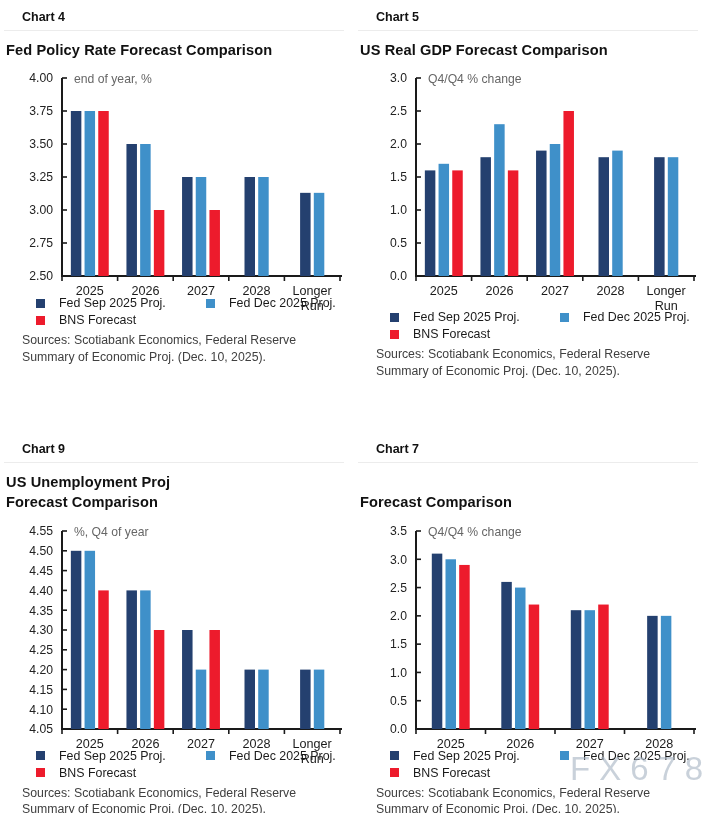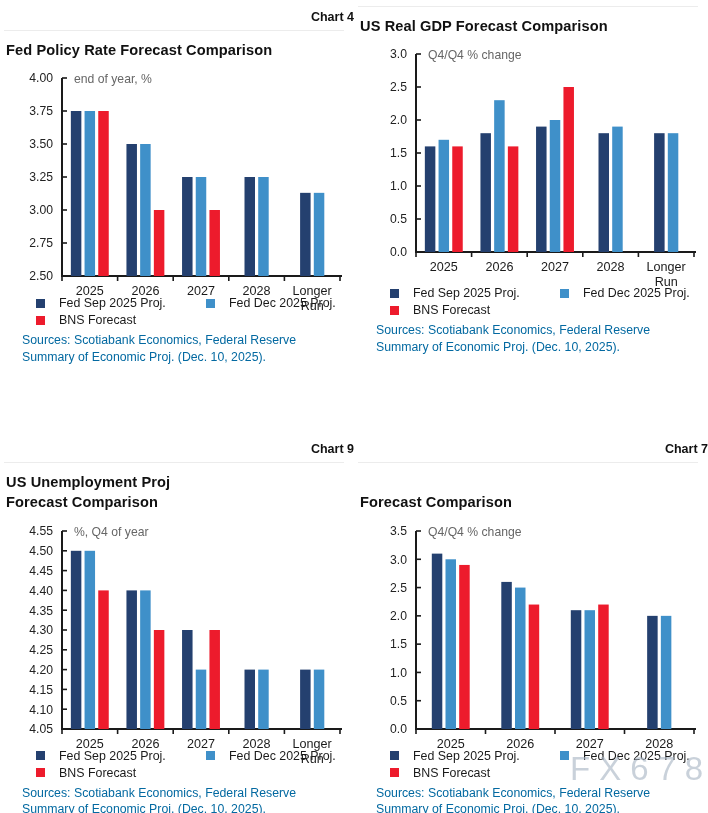--- a/index.html
+++ b/index.html
@@ -11,21 +11,20 @@
     grid-template-columns:354px 354px;
     grid-template-rows:432px 381px;
     font-family:"Liberation Sans",sans-serif;
     color:#1a1a1a;
     overflow:hidden;
   }
   .panel{position:relative;}
   .chart-label{
     font-size:12.5px;font-weight:700;color:#111;
     margin:10px 0 0 22px;
-    text-align:right;
   }
   .hairline{
     border:0;border-top:1px solid #ececec;
     margin:6px 10px 9px 4px;
   }
   .chart-title{
     margin:2px 6px 4px 6px;
     text-align:left;
     font-size:14.6px;font-weight:700;color:#111;
     line-height:1.4;
@@ -39,21 +38,21 @@
     row-gap:3px;
     font-size:12.4px;color:#1a1a1a;
     position:relative;z-index:2;
   }
   .legend-up .legend{margin-top:-16px;}
   .legend-mid .legend{margin-top:-2px;}
   .legend-item{display:flex;align-items:center;gap:14px;white-space:nowrap;}
   .swatch{width:9px;height:9px;display:inline-block;flex:0 0 9px;}
   .sources{
     margin:5px 14px 0 22px;
-    font-size:12.3px;line-height:1.32;color:#0369a1;
+    font-size:12.3px;line-height:1.32;color:#404040;
     max-width:312px;
   }
   .watermark{
     position:absolute;left:570px;top:750px;
     font-size:33px;font-weight:400;
     letter-spacing:9px;
     color:rgba(168,180,196,0.62);
     z-index:3;
     pointer-events:none;
     font-family:"Liberation Sans",sans-serif;
@@ -125,20 +124,21 @@
         </span>
         <span class="legend-item">
           <span class="swatch" style="background: rgb(237, 27, 44);"></span>
           <span>BNS Forecast</span>
         </span>
       </div>
     <div class="sources">Sources: Scotiabank Economics, Federal Reserve Summary of Economic Proj. (Dec. 10, 2025).</div>
   </section>
 
   <section class="panel legend-mid">
+    <div class="chart-label">Chart 5</div>
     <hr class="hairline">
     <h2 class="chart-title"><span>US Real GDP Forecast Comparison</span></h2>
     <div class="plot-host">
         <svg width="340" height="248" viewBox="0 0 340 248" class="chart-svg">
           <line x1="56" y1="14" x2="61" y2="14" stroke="#1a1a1a" stroke-width="1.6"></line>
           <text x="47" y="18.3" text-anchor="end" font-size="12.2" fill="#222">3.0</text>
           <line x1="56" y1="47" x2="61" y2="47" stroke="#1a1a1a" stroke-width="1.6"></line>
           <text x="47" y="51.3" text-anchor="end" font-size="12.2" fill="#222">2.5</text>
           <line x1="56" y1="80" x2="61" y2="80" stroke="#1a1a1a" stroke-width="1.6"></line>
           <text x="47" y="84.3" text-anchor="end" font-size="12.2" fill="#222">2.0</text>

